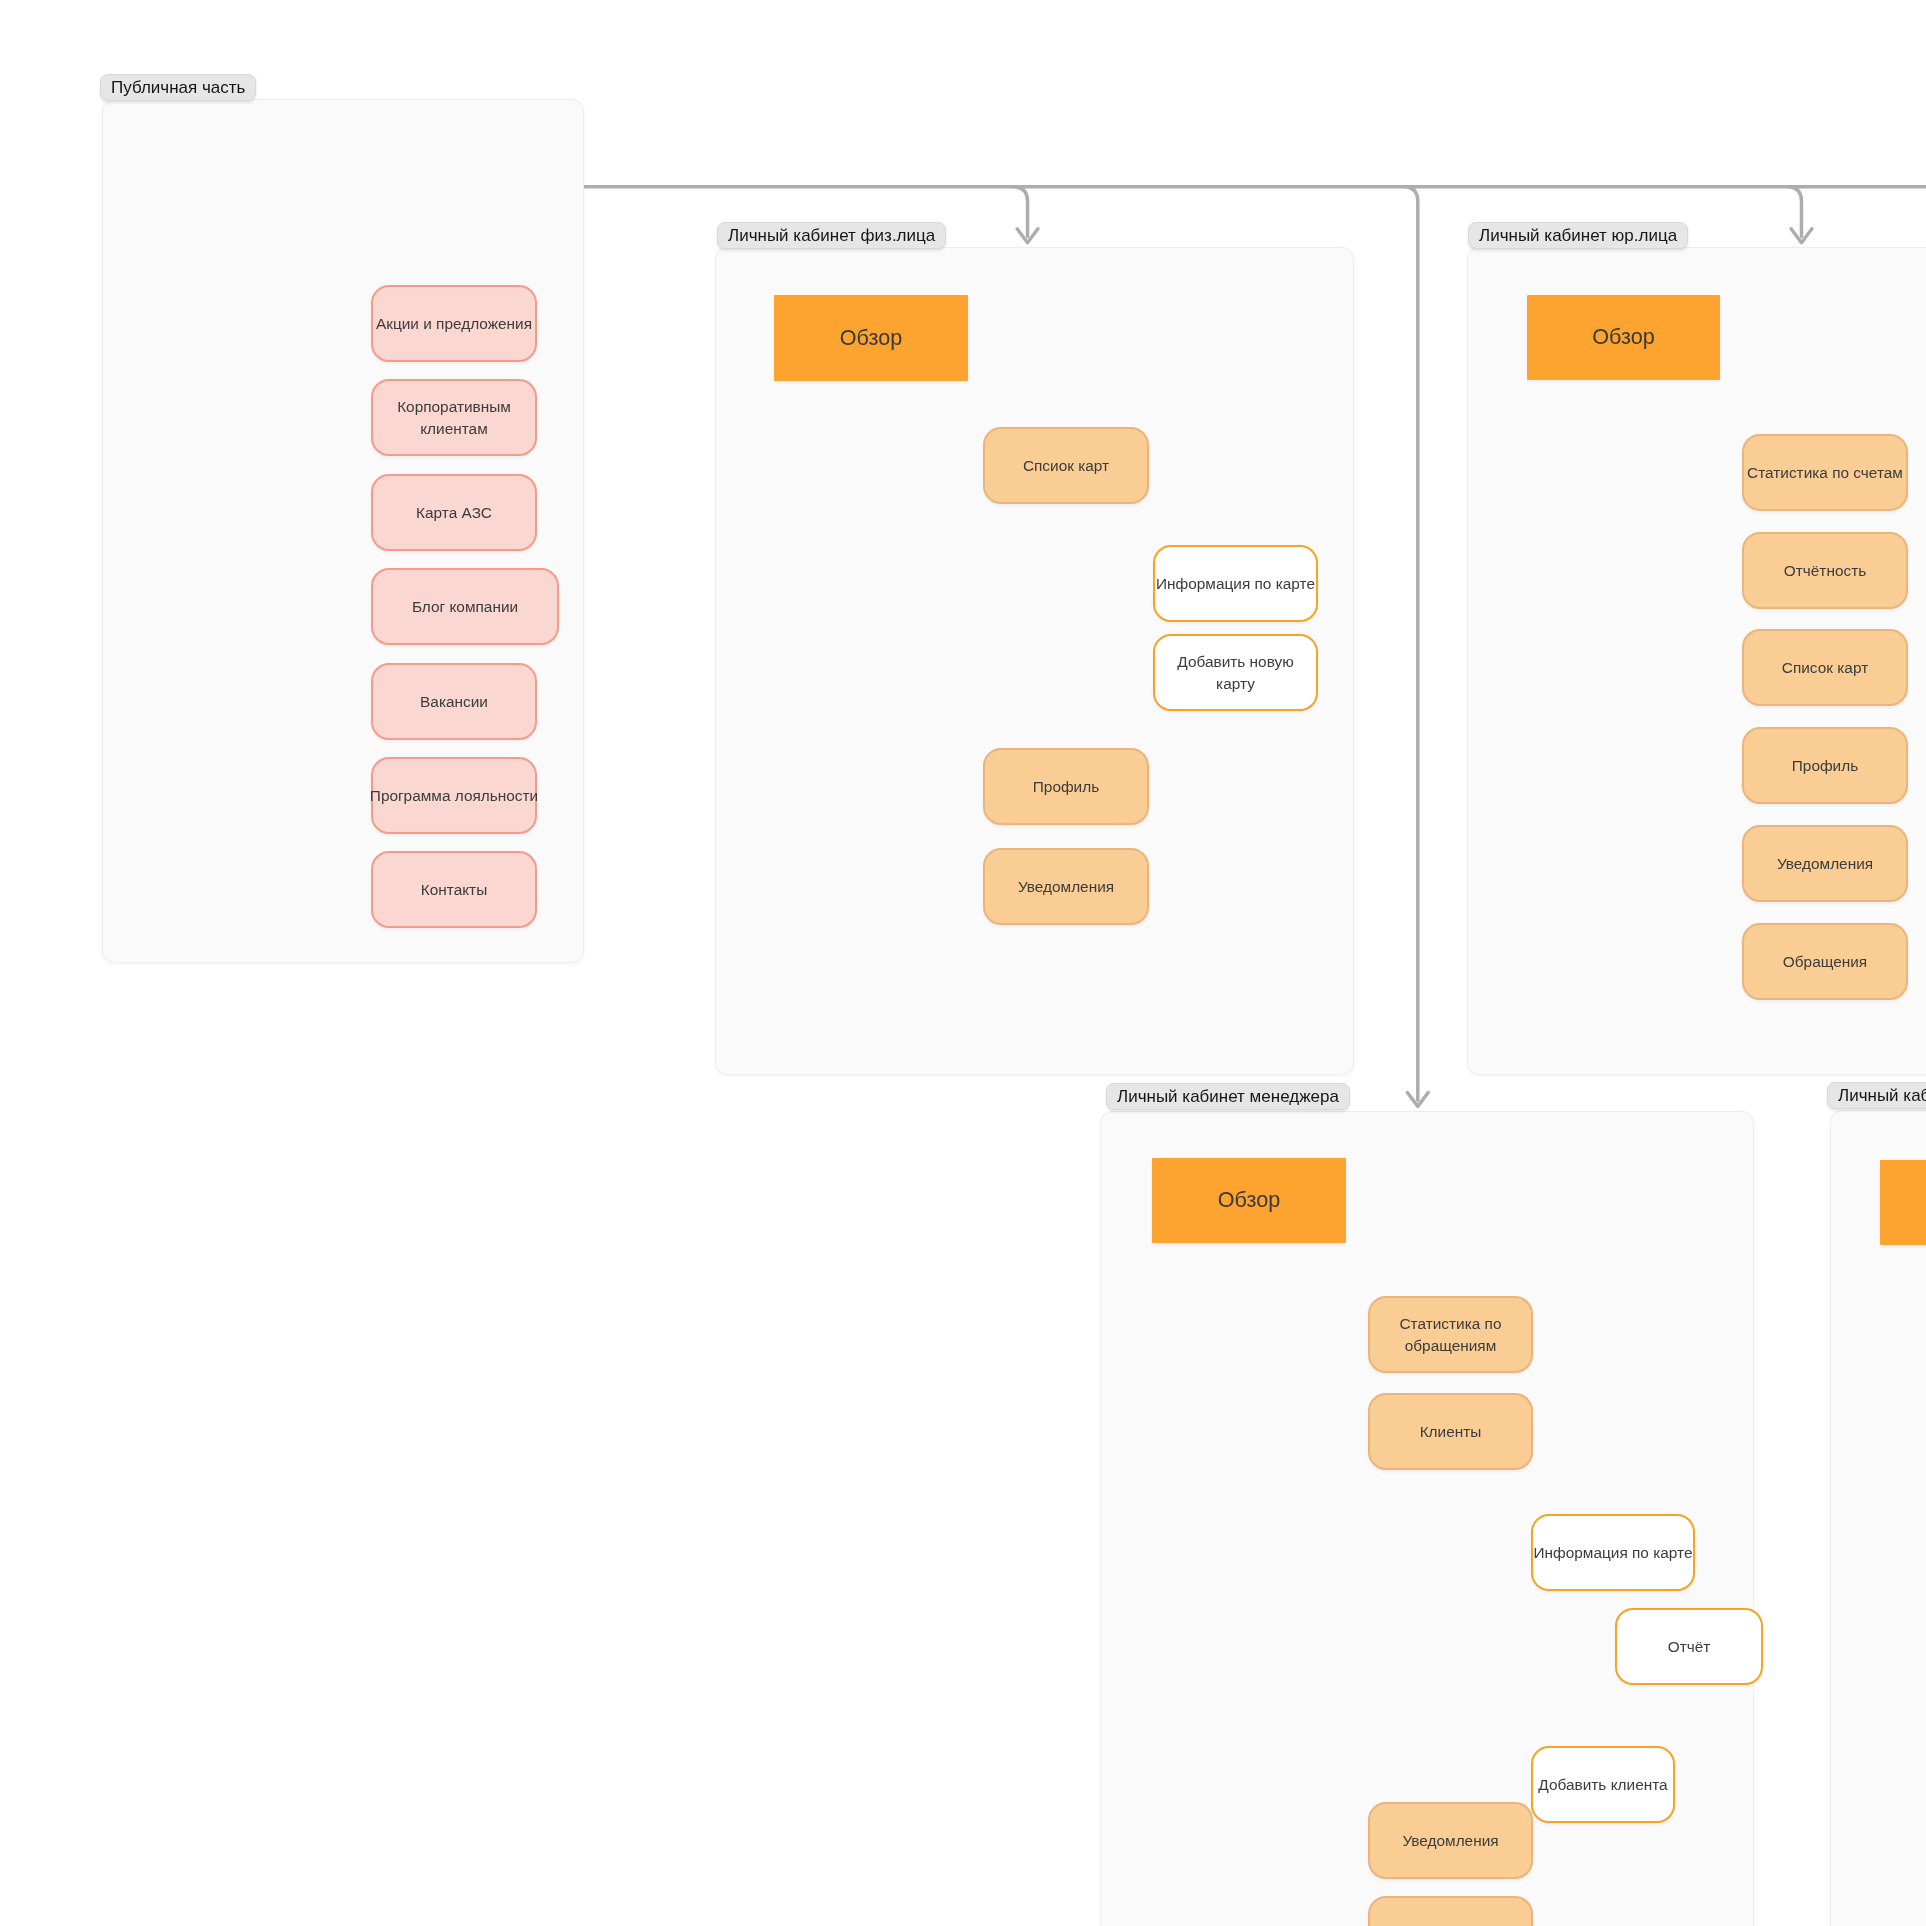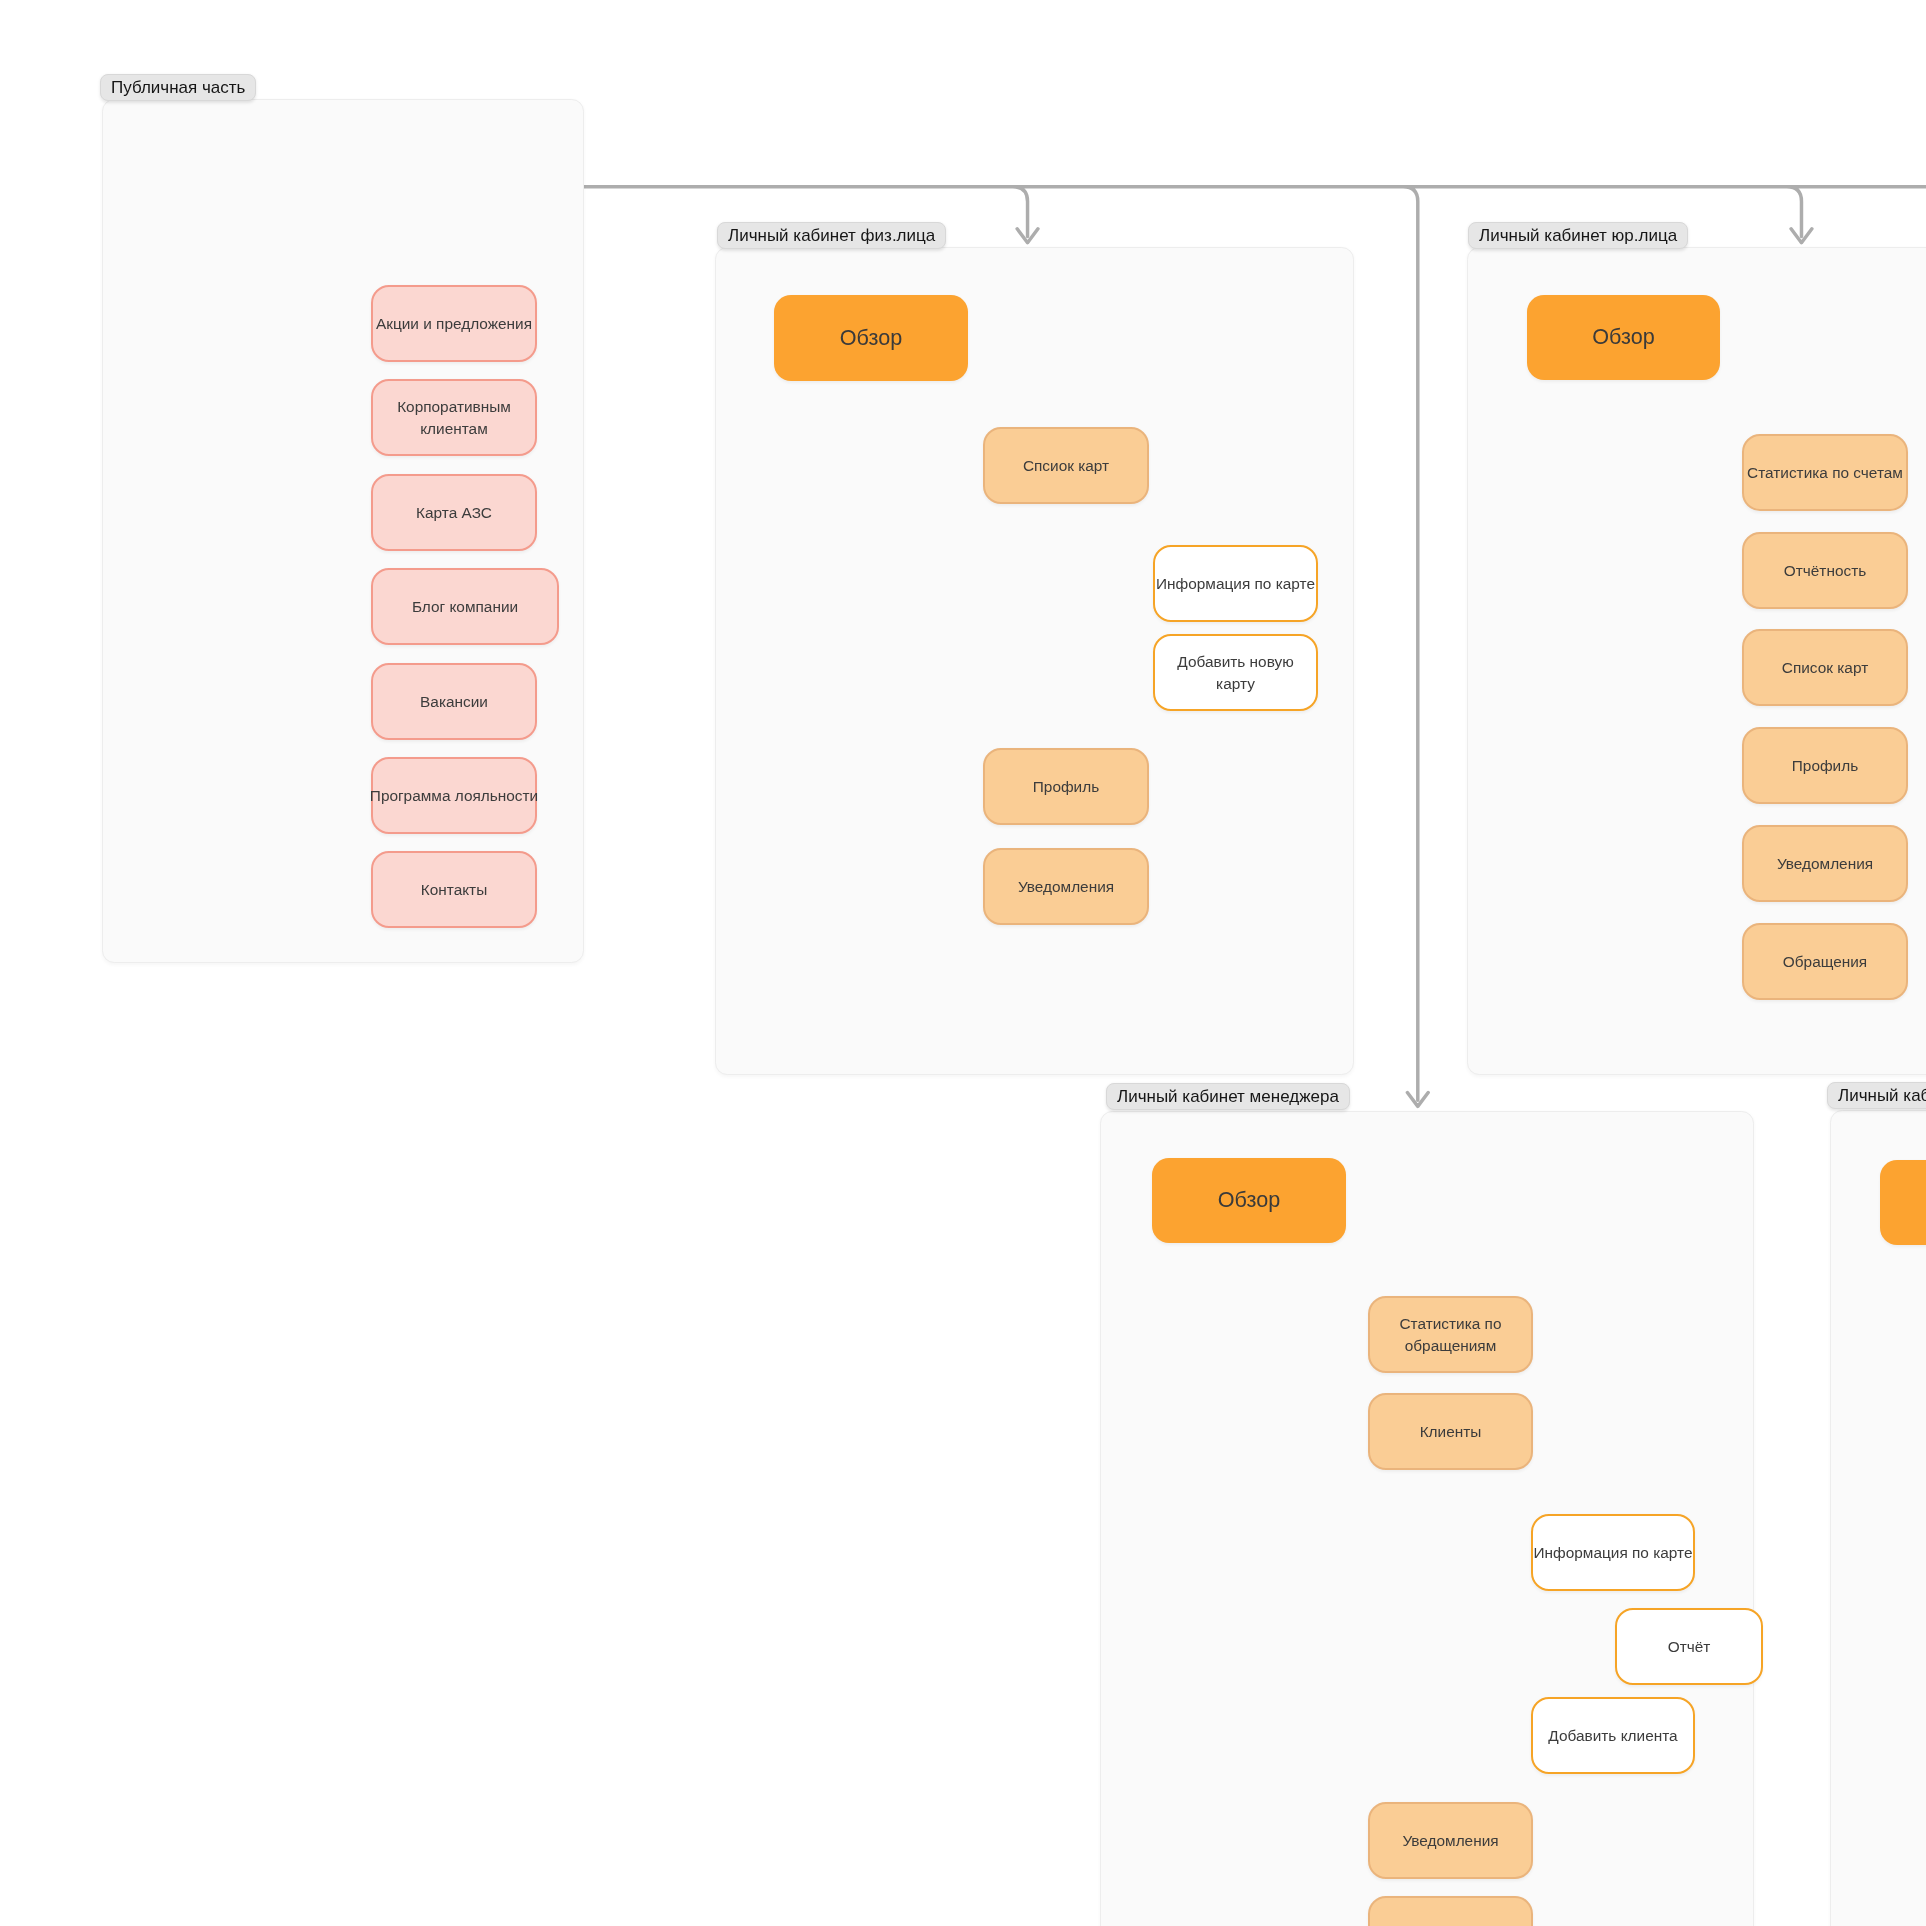--- a/index.html
+++ b/index.html
@@ -74,21 +74,21 @@
     background: var(--root-red, #F1502B);
     border: none;
     border-radius: 8.5px;
     color: #FFFFFF;
     font-size: 21.6px;
     font-weight: 500;
   }
   .node.root-orange {
     background: var(--root-orange, #FCA330);
     border: none;
-    border-radius: 17px;
+    border-radius: 1px;
     color: #3A3A3A;
     font-size: 21.6px;
     font-weight: 500;
   }
 </style>
 </head>
 <body>
 
 <div id="canvas">
 
@@ -128,21 +128,21 @@
   <div class="node tan" style="left:1742px;top:923px;width:166px;height:77px">Обращения</div>
 
   <div class="frame" style="left:1100px;top:1111px;width:654px;height:995px"></div>
   <div class="pill" style="left:1106px;top:1083px">Личный кабинет менеджера</div>
   <div class="node root-orange" style="left:1152px;top:1158px;width:194px;height:85px">Обзор</div>
   <div class="node tan" style="left:1368px;top:1296px;width:165px;height:77px">Статистика по
 обращениям</div>
   <div class="node tan" style="left:1368px;top:1393px;width:165px;height:77px">Клиенты</div>
   <div class="node outline" style="left:1531px;top:1514px;width:164px;height:77px">Информация по карте</div>
   <div class="node outline" style="left:1615px;top:1608px;width:148px;height:77px">Отчёт</div>
-  <div class="node outline" style="left:1531px;top:1697px;width:164px;height:77px">Добавить клиента</div>
+  <div class="node outline" style="left:1531px;top:1746px;width:144px;height:77px">Добавить клиента</div>
   <div class="node tan" style="left:1368px;top:1802px;width:165px;height:77px">Уведомления</div>
   <div class="node tan" style="left:1368px;top:1896px;width:165px;height:77px">Опросы</div>
 
   <div class="frame" style="left:1830px;top:1110px;width:658px;height:1009px"></div>
   <div class="pill" style="left:1827px;top:1082px">Личный кабинет маркетолога</div>
   <div class="node root-orange" style="left:1880px;top:1160px;width:193px;height:85px">Обзор</div>
 
 </div>
 
 

